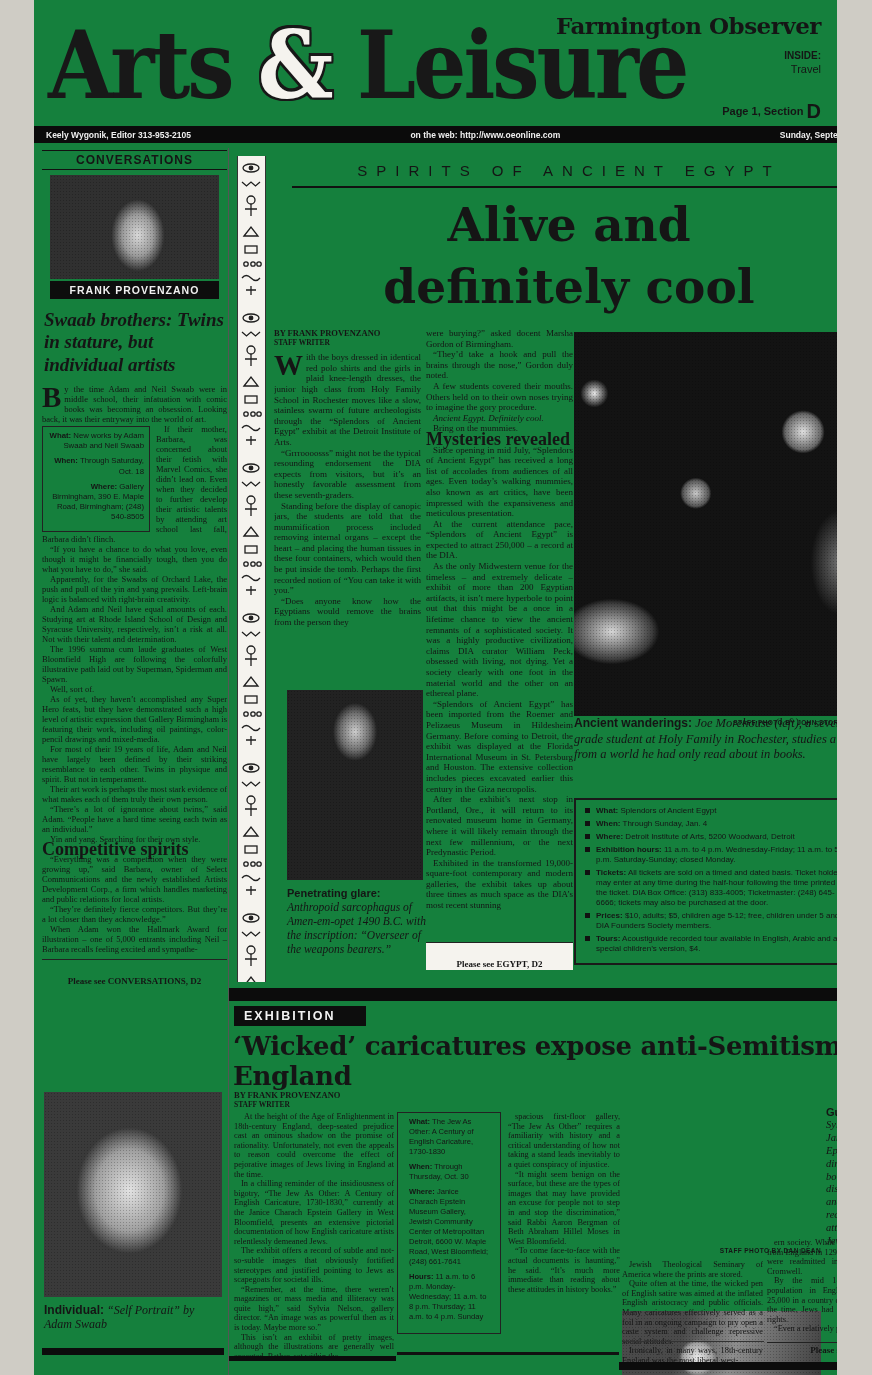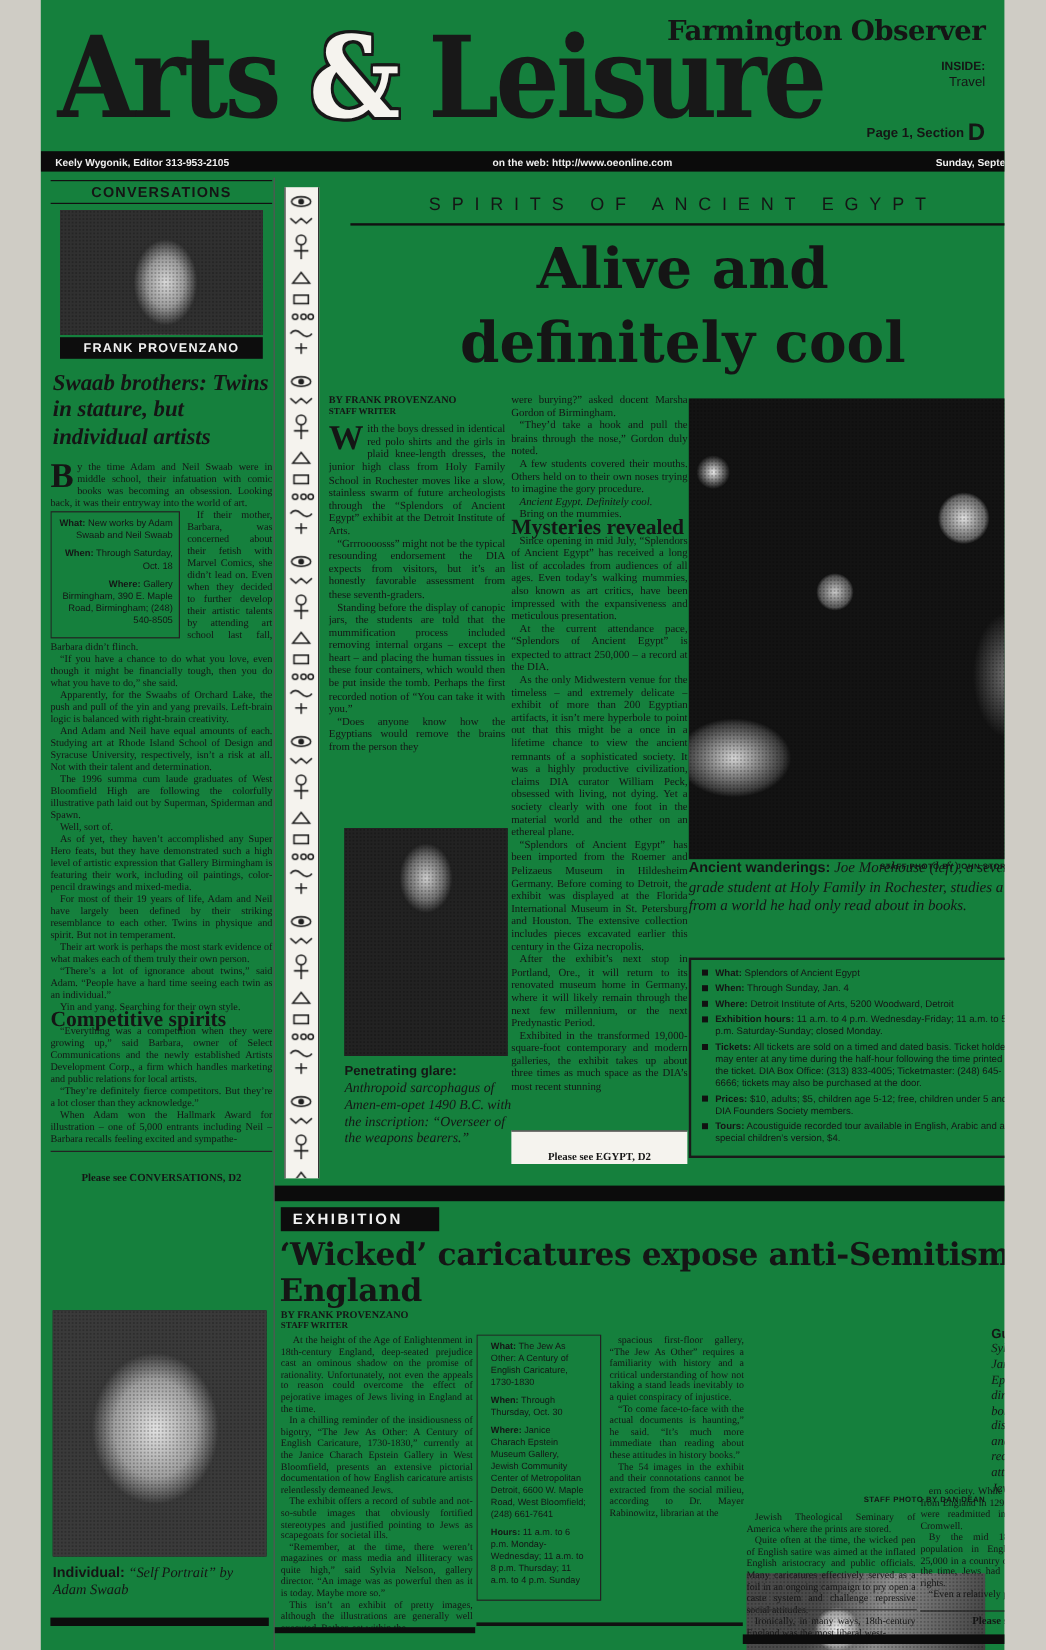--- a/index.html
+++ b/index.html
@@ -300,22 +300,22 @@
   </div>
 
   <div class="wk-col wk-mid">
     <div class="wk-infobox">
       <p><span class="ib-lbl">What:</span> <span>The Jew As Other: A Century of English Caricature, 1730-1830</span></p>
       <p><span class="ib-lbl">When:</span> <span>Through Thursday, Oct. 30</span></p>
       <p><span class="ib-lbl">Where:</span> <span>Janice Charach Epstein Museum Gallery, Jewish Community Center of Metropolitan Detroit, 6600 W. Maple Road, West Bloomfield; (248) 661-7641</span></p>
       <p><span class="ib-lbl">Hours:</span> <span>11 a.m. to 6 p.m. Monday-Wednesday; 11 a.m. to 8 p.m. Thursday; 11 a.m. to 4 p.m. Sunday</span></p>
     </div>
     <p class="lead">spacious first-floor gallery, “The Jew As Other” requires a familiarity with history and a critical understanding of how not taking a stand leads inevitably to a quiet conspiracy of injustice.</p>
+    <p>“It might seem benign on the surface, but these are the types of images that may have provided an excuse for people not to step in and stop the discrimination,” said Rabbi Aaron Bergman of Beth Abraham Hillel Moses in West Bloomfield.</p>
     <p>“To come face-to-face with the actual documents is haunting,” he said. “It’s much more immediate than reading about these attitudes in history books.”</p>
-    <p>The 54 images in the exhibit and their connotations cannot be extracted from the social milieu, according to Dr. Mayer Rabinowitz, librarian at the</p>
   </div>
 
   <div class="abs wk-photo ht"></div>
   <div class="abs wk-credit">STAFF PHOTO BY DAN DEAN</div>
   <div class="abs wk-caption">
     <span class="cap-lbl">Gutsy show:</span>
     <span class="cap-txt">Sylvia Nelson, Janice Charach Epstein Gallery director, made a bold decision to display a social and pictorial record of gentile attitudes toward Jews.</span>
   </div>
 
   <div class="wk-col wk-col3">

